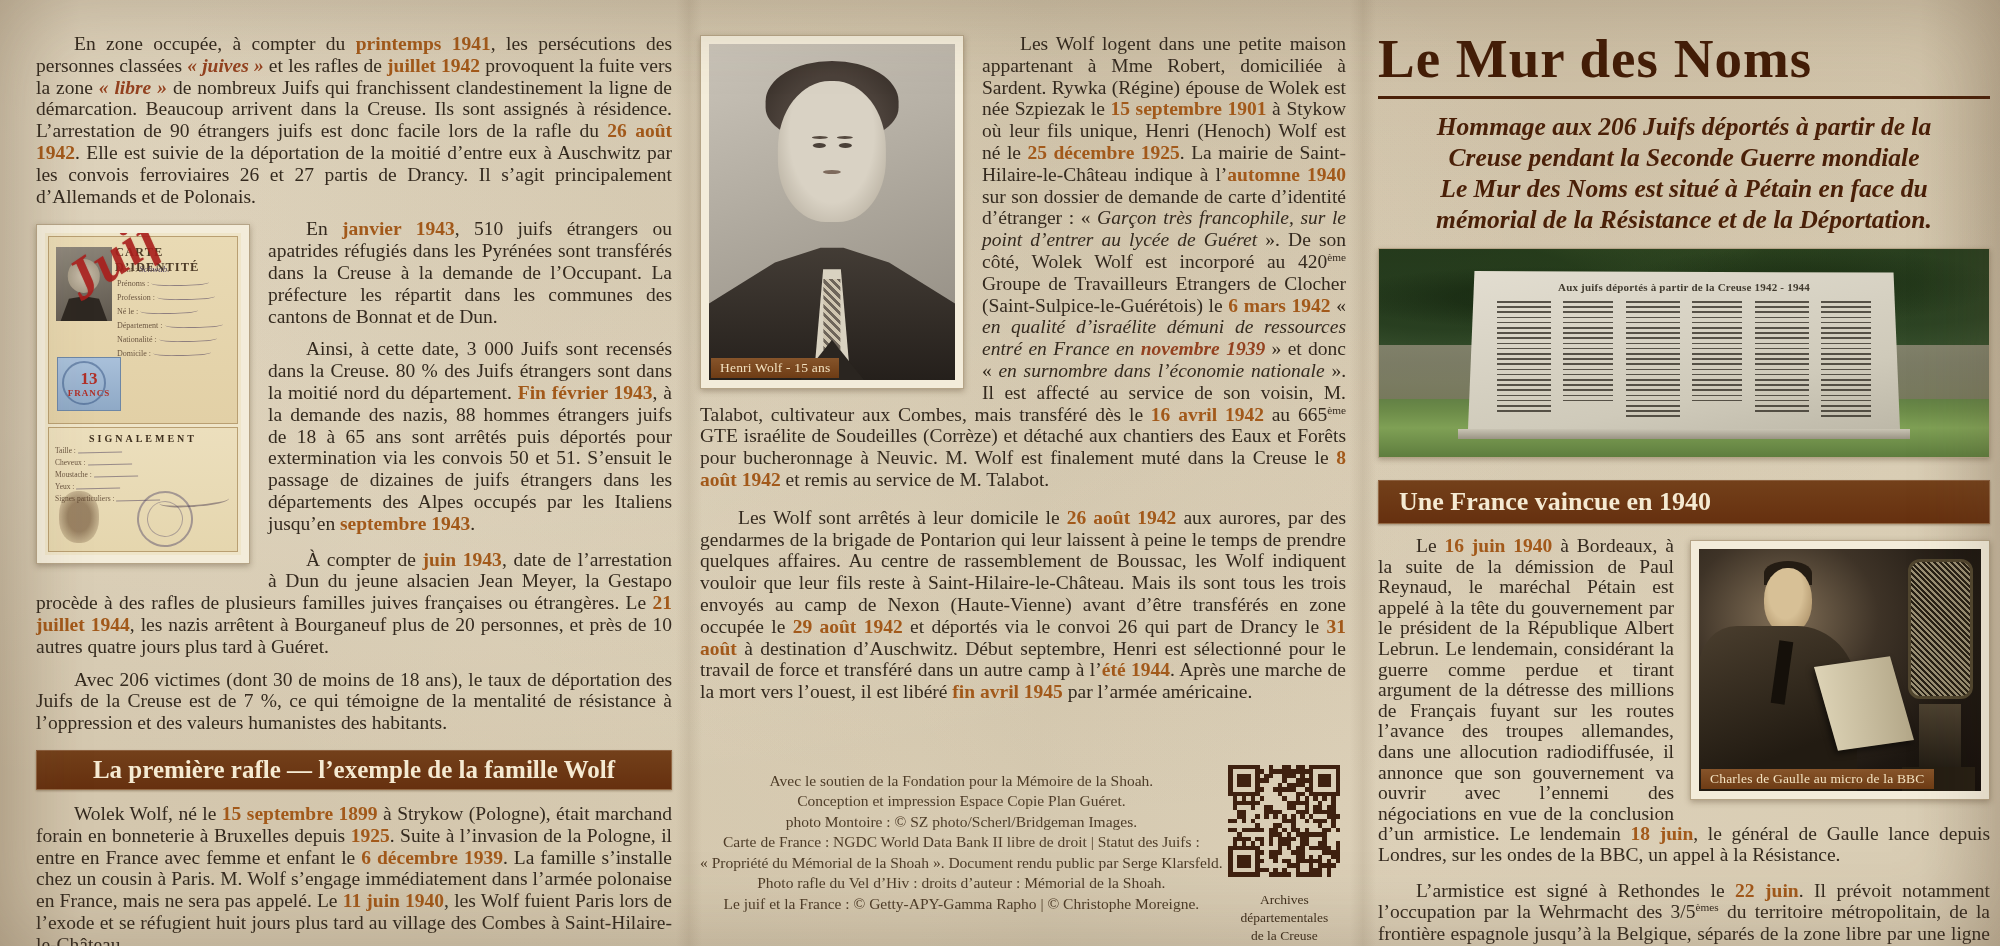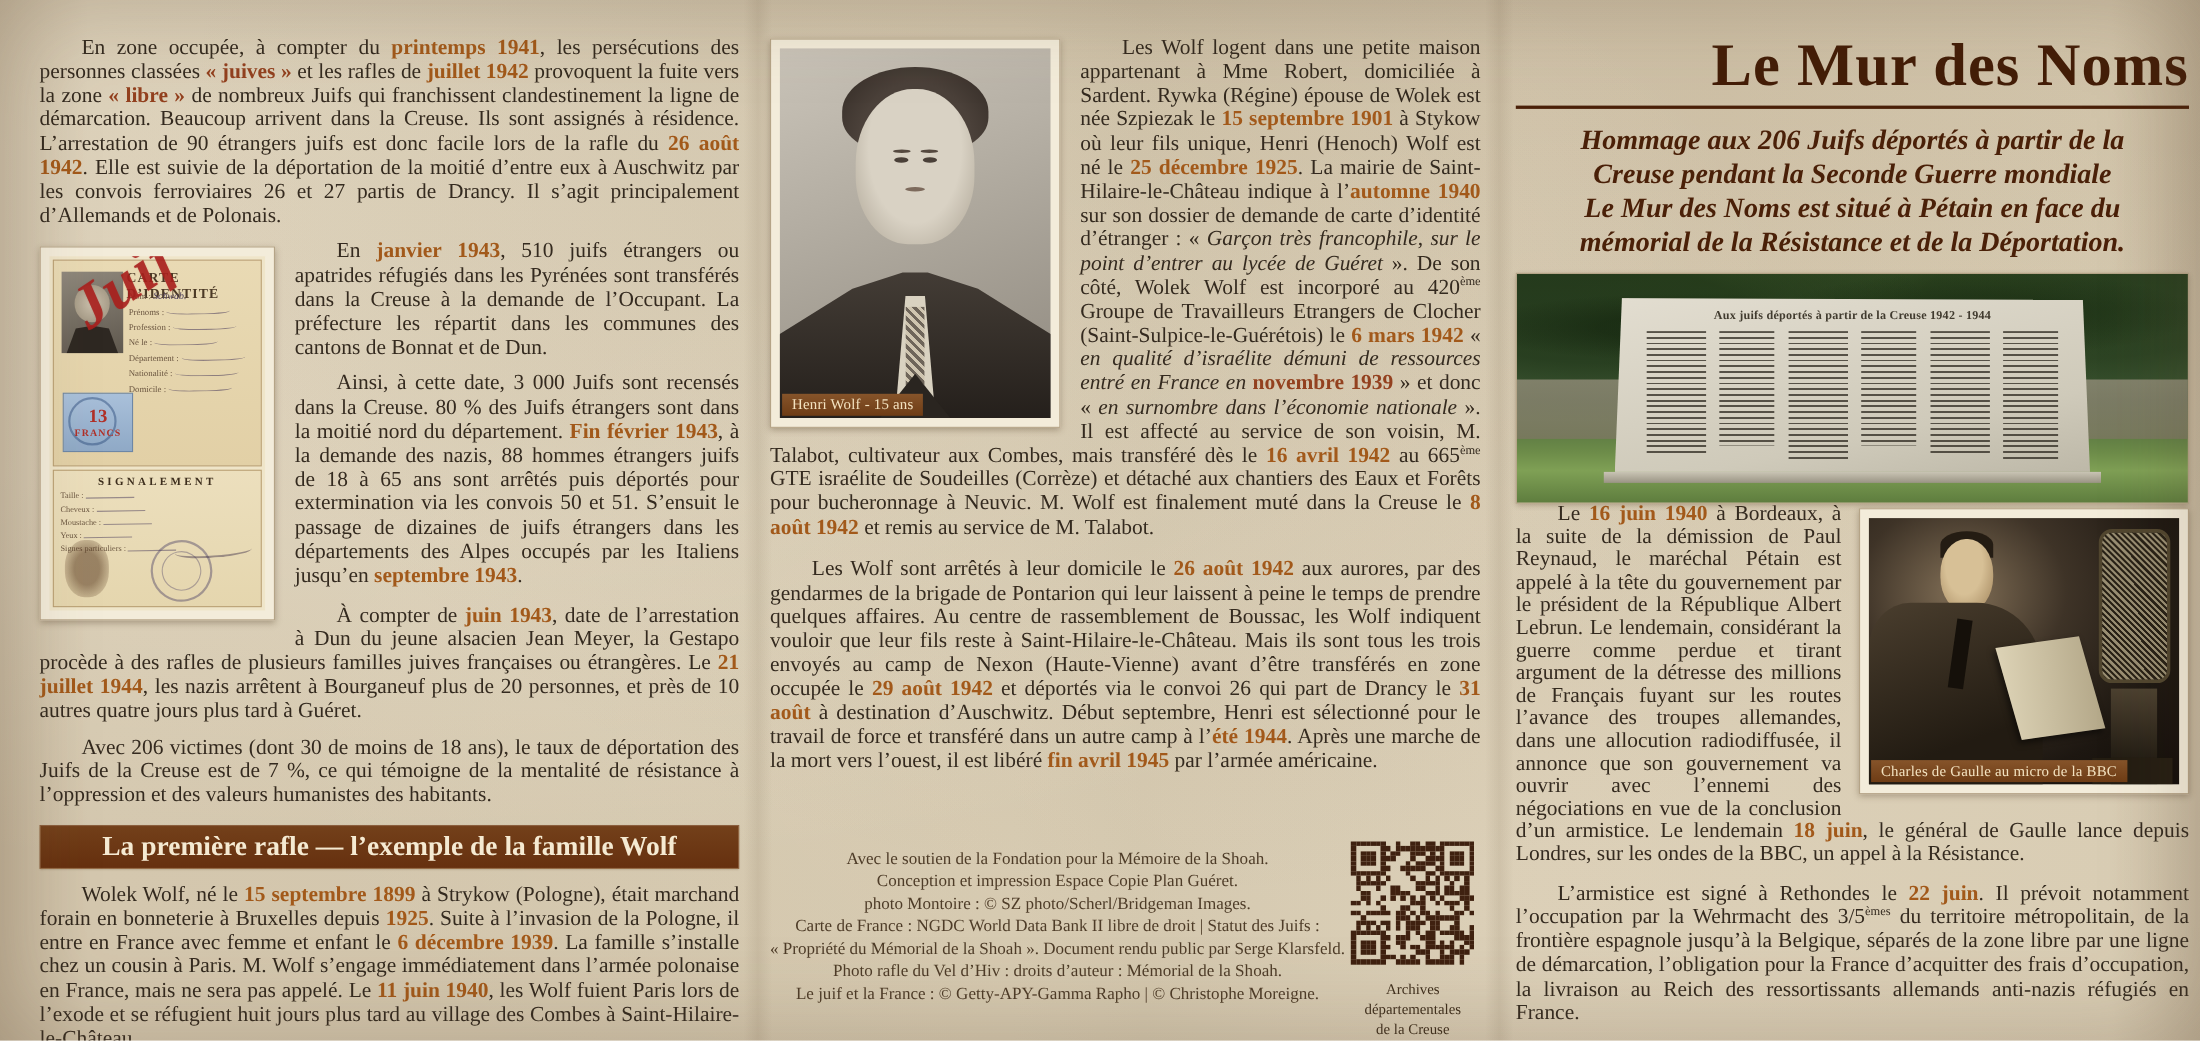--- a/index.html
+++ b/index.html
@@ -17,21 +17,21 @@
     box-shadow:inset 0 0 90px rgba(90,70,45,.28);}
   .fold{position:absolute;top:0;bottom:0;width:26px;pointer-events:none;
     background:linear-gradient(90deg,rgba(0,0,0,0),rgba(90,70,45,.10),rgba(0,0,0,0));}
   .col{position:absolute;}
   .col-left{left:36px;top:33px;width:636px;}
   .col-mid{left:700px;top:33px;width:646px;}
   .col-right{left:1378px;top:28px;width:612px;}
 
   .bodytext{font-size:19.5px;line-height:21.8px;text-align:justify;text-indent:38px;margin:0 0 11px 0;}
   .acc{color:#a2591a;font-weight:bold;}
-  .accit{color:#93411f;font-weight:bold;margin-top:22px;}
+  .accit{color:#93411f;font-weight:bold;font-style:italic;margin-top:22px;}
   .it{font-style:italic;}
   sup.sp{font-size:.58em;line-height:0;}
 
   .sec-header{background:linear-gradient(#73401a,#66300f);color:#f5ead2;font-weight:bold;
     font-size:25px;line-height:38px;height:38px;box-shadow:0 1px 2px rgba(60,35,10,.35);
     border:1px solid rgba(250,235,205,.25);}
   .sec-header.center{text-align:center;}
   .sec-header.leftpad{padding-left:20px;}
 
   
@@ -94,21 +94,21 @@
 
   
   .mid-bottom{display:flex;margin-top:58px;}
   .credits{flex:1;text-align:center;font-size:15.5px;line-height:20.5px;color:#4e3c28;padding-top:10px;}
   .qr-wrap{width:188px;text-align:center;padding-top:4px;}
   .qr{display:grid;grid-template-columns:repeat(25,1fr);grid-template-rows:repeat(25,1fr);
     width:112px;height:112px;margin:0 auto;}
   .qr-caption{font-size:13.5px;line-height:18px;color:#3f2f1d;margin-top:14px;}
 
   
-  .main-title{font-size:55px;font-weight:bold;color:#431d07;text-align:right;line-height:62px;letter-spacing:1px;margin:0;}
+  .main-title{font-size:55px;font-weight:bold;color:#431d07;text-align:left;line-height:62px;letter-spacing:1px;margin:0;}
   .title-rule{border:none;border-top:3px solid #4a2008;margin:6px 0 12px 0;}
   .subtitle{font-size:25.5px;line-height:31px;font-weight:bold;font-style:italic;color:#4a2008;text-align:center;}
   .wall-frame{margin-top:13px;width:100%;height:210px;position:relative;box-sizing:border-box;
     border:1px solid #b5a487;box-shadow:0 2px 5px rgba(70,50,25,.3);overflow:hidden;
     background:
       radial-gradient(ellipse at 12% 18%, rgba(20,40,15,.55) 0 18%, rgba(0,0,0,0) 40%),
       radial-gradient(ellipse at 85% 12%, rgba(25,45,18,.5) 0 20%, rgba(0,0,0,0) 45%),
       radial-gradient(ellipse at 50% 0%, rgba(60,85,40,.6) 0 30%, rgba(0,0,0,0) 60%),
       linear-gradient(#39502c 0%,#45603a 55%,#6d8c49 78%,#7fa055 86%,#5e7d3e 100%);}
   .wall-hedge{position:absolute;left:0;right:0;top:0;height:58%;
@@ -899,20 +899,21 @@
           <div class="wall-col"></div>
           <div class="wall-col"></div>
           <div class="wall-col"></div>
           <div class="wall-col"></div>
           <div class="wall-col"></div>
           <div class="wall-col"></div>
         </div>
     </div>
   </div>
 
+  <div class="sec-header leftpad" style="margin:22px 0 12px 0;height:42px;line-height:42px;font-size:26px;">Une France vaincue en 1940</div>
 
   <div>
     <div class="cdg-frame frame">
       <div class="cdg-art">
         <div class="cdg-hair"></div>
         <div class="cdg-face"></div>
         <div class="cdg-body"></div>
         <div class="cdg-tie"></div>
         <div class="cdg-paper"></div>
         <div class="cdg-mic"></div>

